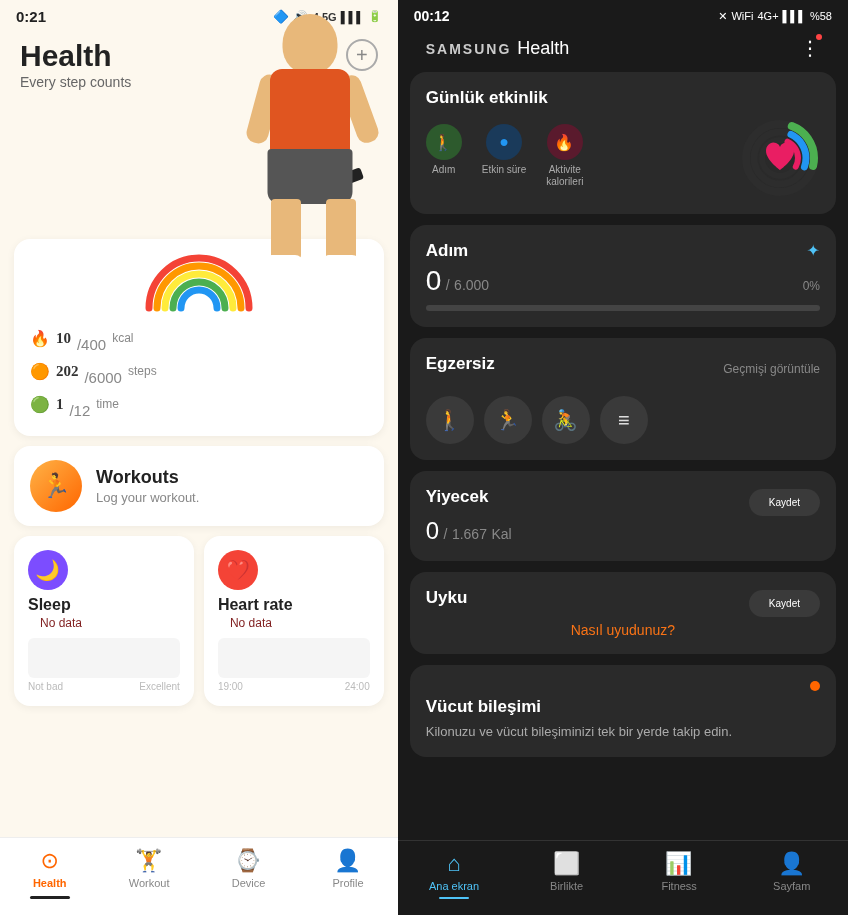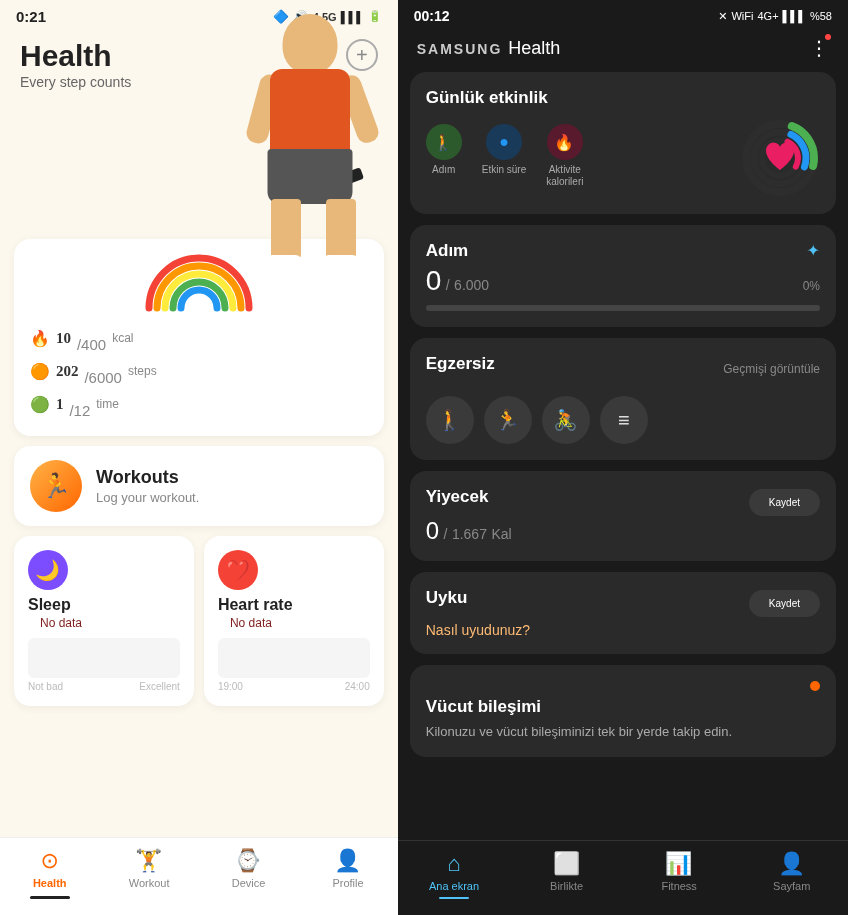--- a/index.html
+++ b/index.html
@@ -363,21 +363,21 @@
       font-size: 12px;
       color: #fff;
     }
     .right-status-bar .time { font-weight: 600; font-size: 14px; }
     .right-status-icons { display: flex; gap: 4px; align-items: center; font-size: 11px; }
 
     .samsung-header {
       display: flex;
       justify-content: space-between;
       align-items: center;
-      padding: 8px 19px 12px;
+      padding: 8px 28px 12px;
     }
     .samsung-logo {
       display: flex;
       align-items: baseline;
       gap: 6px;
     }
     .samsung-text {
       font-size: 14px;
       font-weight: 700;
       color: #ccc;
@@ -518,21 +518,21 @@
       background: #3a3a3a;
       color: #fff;
       border: none;
       border-radius: 20px;
       padding: 8px 20px;
       font-size: 10px;
       cursor: pointer;
     }
     .food-value { font-size: 24px; font-weight: 300; color: #fff; margin-top: 4px; }
     .food-max { font-size: 14px; color: #888; }
-    .sleep-question { font-size: 14px; color: #fdba74; margin-top: 4px; }
+    .sleep-question { font-size: 14px; color: #f97316; margin-top: 4px; text-align: center; }
 
     
     .vucut-orange-dot {
       width: 10px;
       height: 10px;
       background: #ff6600;
       border-radius: 50%;
       margin-left: auto;
       margin-bottom: 6px;
     }

